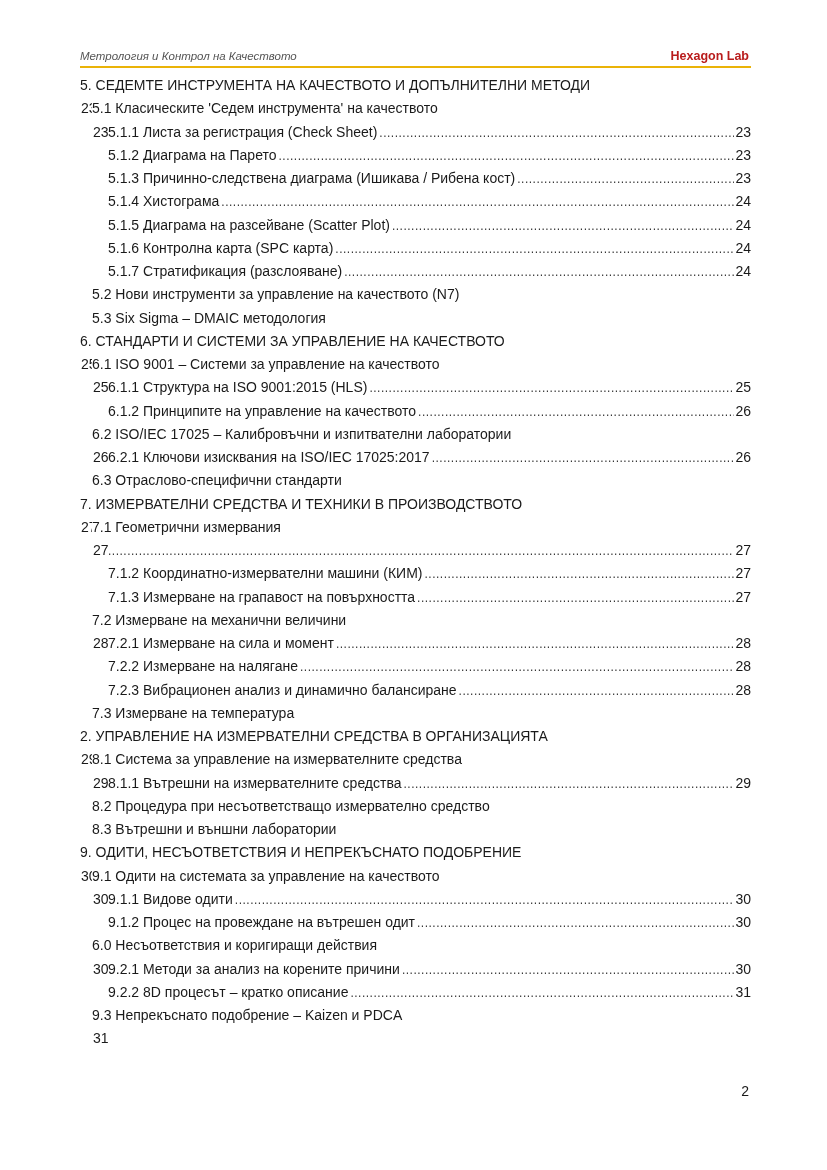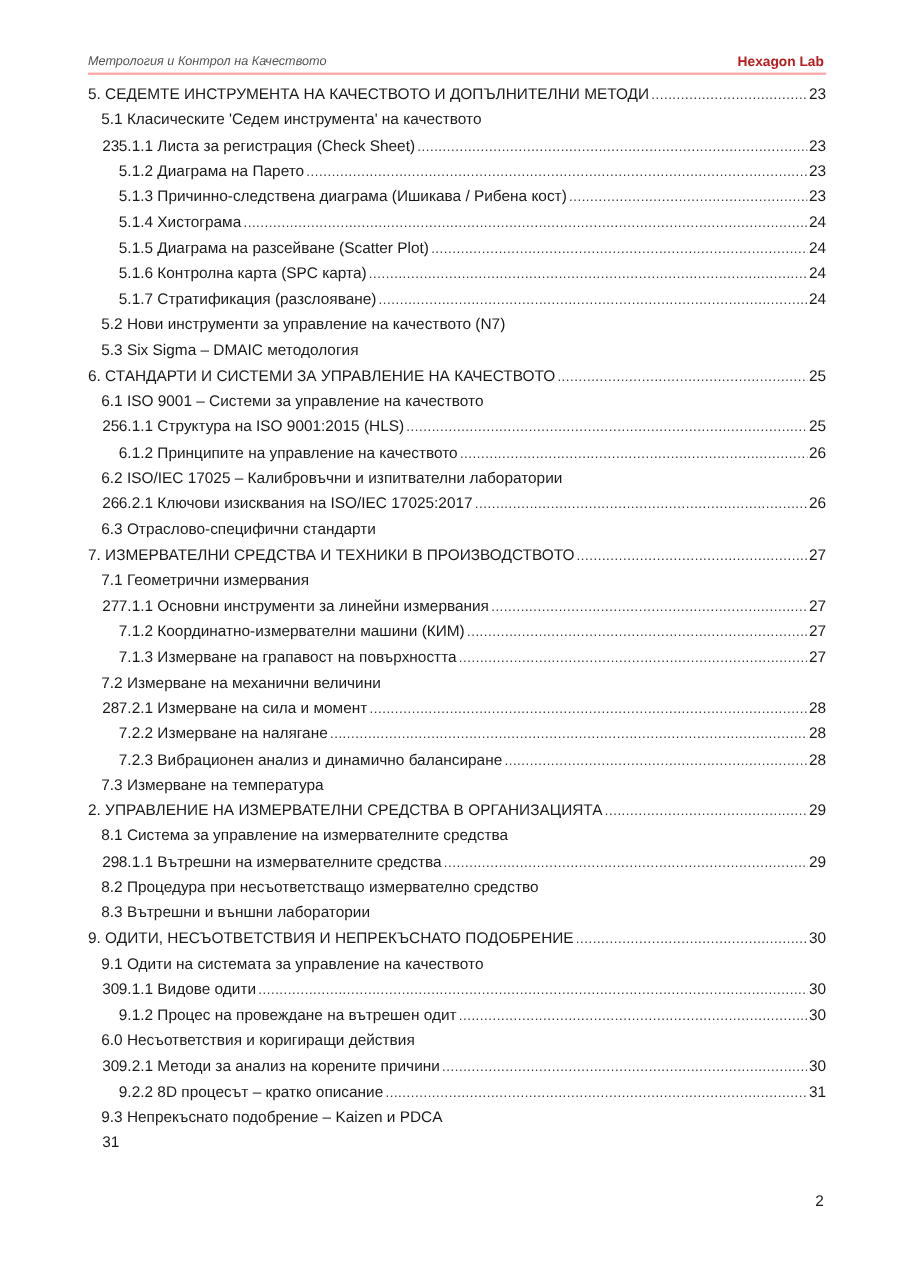--- a/index.html
+++ b/index.html
@@ -14,21 +14,21 @@
       overflow: hidden;
       font-family: "Liberation Sans", sans-serif;
       color: #1a1a1a;
     }
     .page-header {
       position: absolute;
       left: 80px;
       top: 50px;
       width: 671px;
       height: 16px;
-      border-bottom: 2px solid #fca5a5;
+      border-bottom: 2px solid #eab308;
     }
     .header-left {
       position: absolute;
       left: 0;
       top: 0;
       font-size: 11.5px;
       font-style: italic;
       color: #555555;
     }
     .header-right {
@@ -48,21 +48,21 @@
     .toc-row {
       position: relative;
       height: 23.25px;
       display: flex;
       align-items: baseline;
       font-size: 14px;
       line-height: 23.25px;
       white-space: nowrap;
       cursor: pointer;
     }
-    .toc-row.lvl1 { padding-left: 0; }
+    .toc-row.lvl1 { padding-left: 0; flex-direction: column; }
     .toc-row.lvl2 { padding-left: 12px; flex-direction: column; }
     .toc-row.lvl3 { padding-left: 28px; }
     .toc-title {
       flex: 0 0 auto;
       background: #fff;
       padding-right: 2px;
     }
     .toc-dots {
       flex: 1 1 auto;
       overflow: hidden;
@@ -188,21 +188,20 @@
       <span class="toc-title">7. ИЗМЕРВАТЕЛНИ СРЕДСТВА И ТЕХНИКИ В ПРОИЗВОДСТВОТО</span>
       <span class="toc-dots"></span>
       <span class="toc-page">27</span>
     </div>
     <div class="toc-row lvl2">
       <span class="toc-title">7.1 Геометрични измервания</span>
       <span class="toc-dots"></span>
       <span class="toc-page">27</span>
     </div>
     <div class="toc-row lvl3">
-      <span class="toc-title">7.1.1 Основни инструменти за линейни измервания</span>
       <span class="toc-dots"></span>
       <span class="toc-page">27</span>
     </div>
     <div class="toc-row lvl3">
       <span class="toc-title">7.1.2 Координатно-измервателни машини (КИМ)</span>
       <span class="toc-dots"></span>
       <span class="toc-page">27</span>
     </div>
     <div class="toc-row lvl3">
       <span class="toc-title">7.1.3 Измерване на грапавост на повърхността</span>

